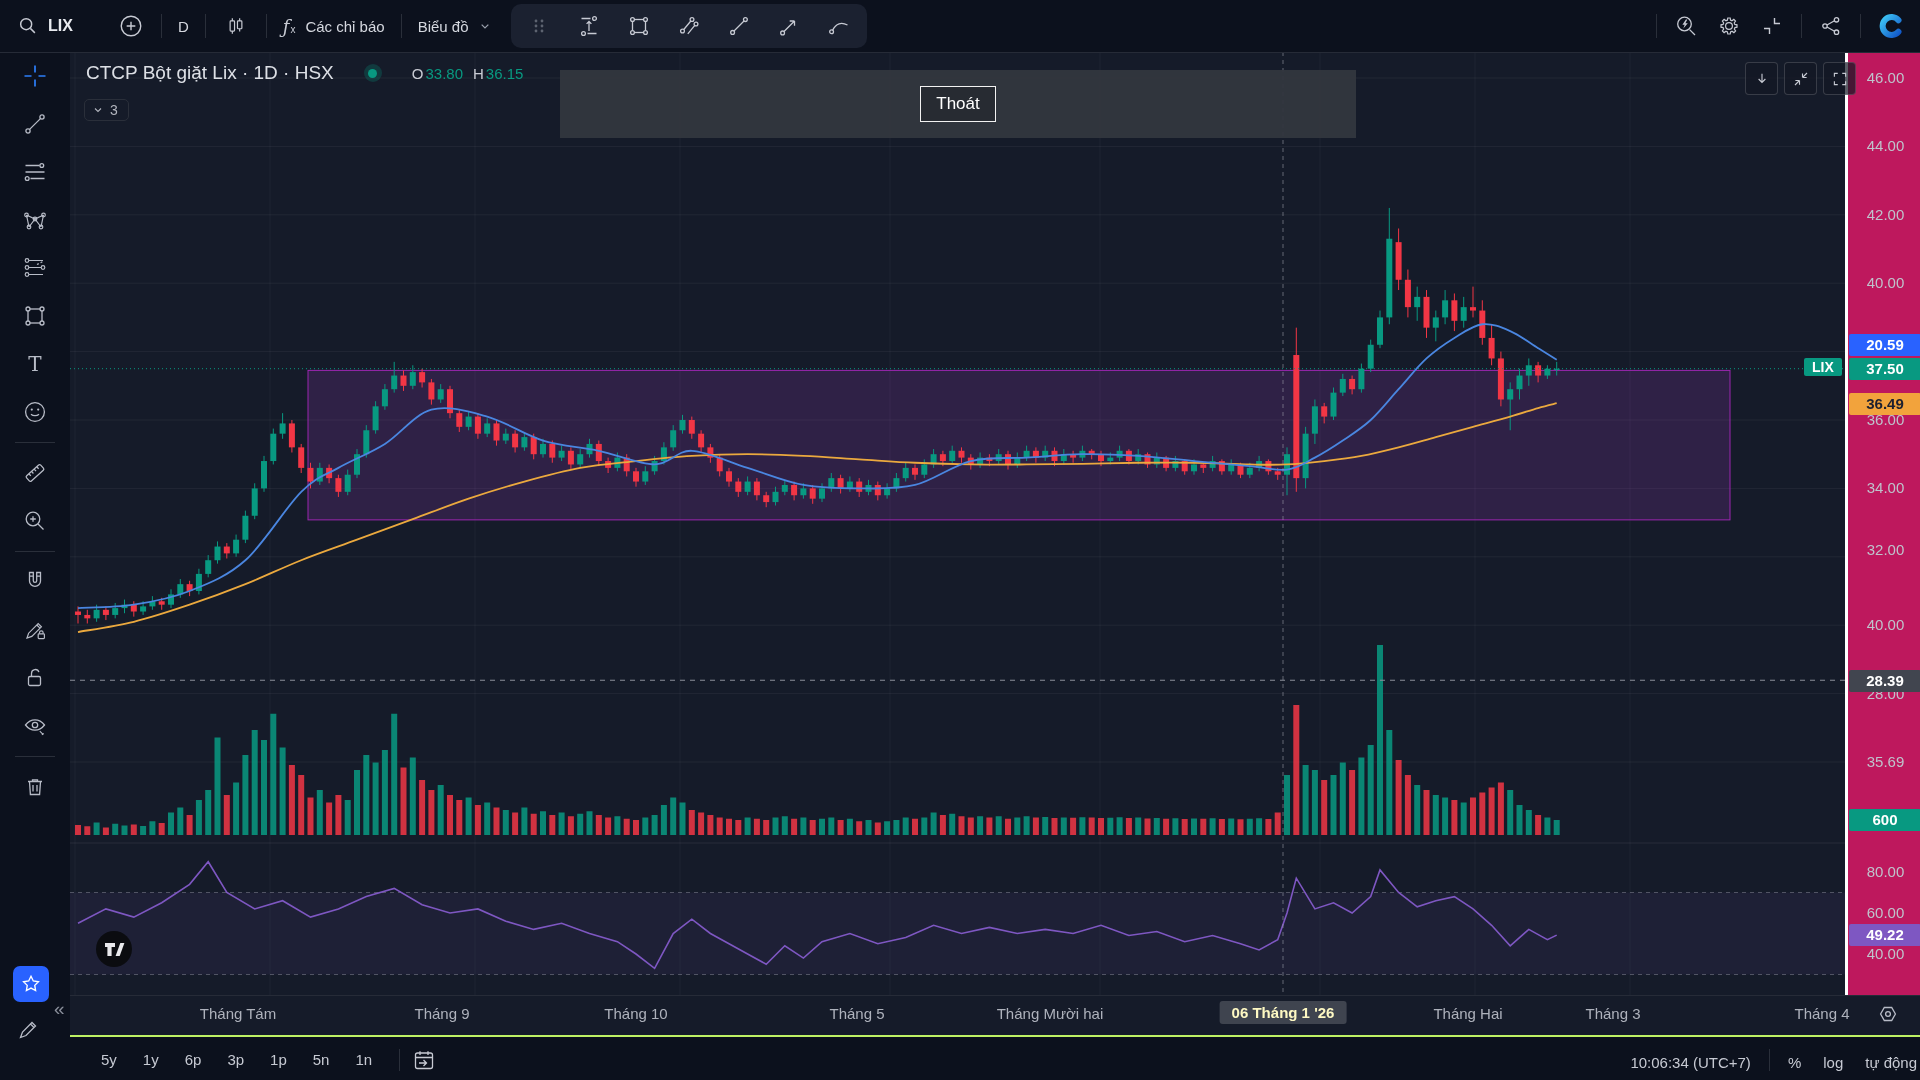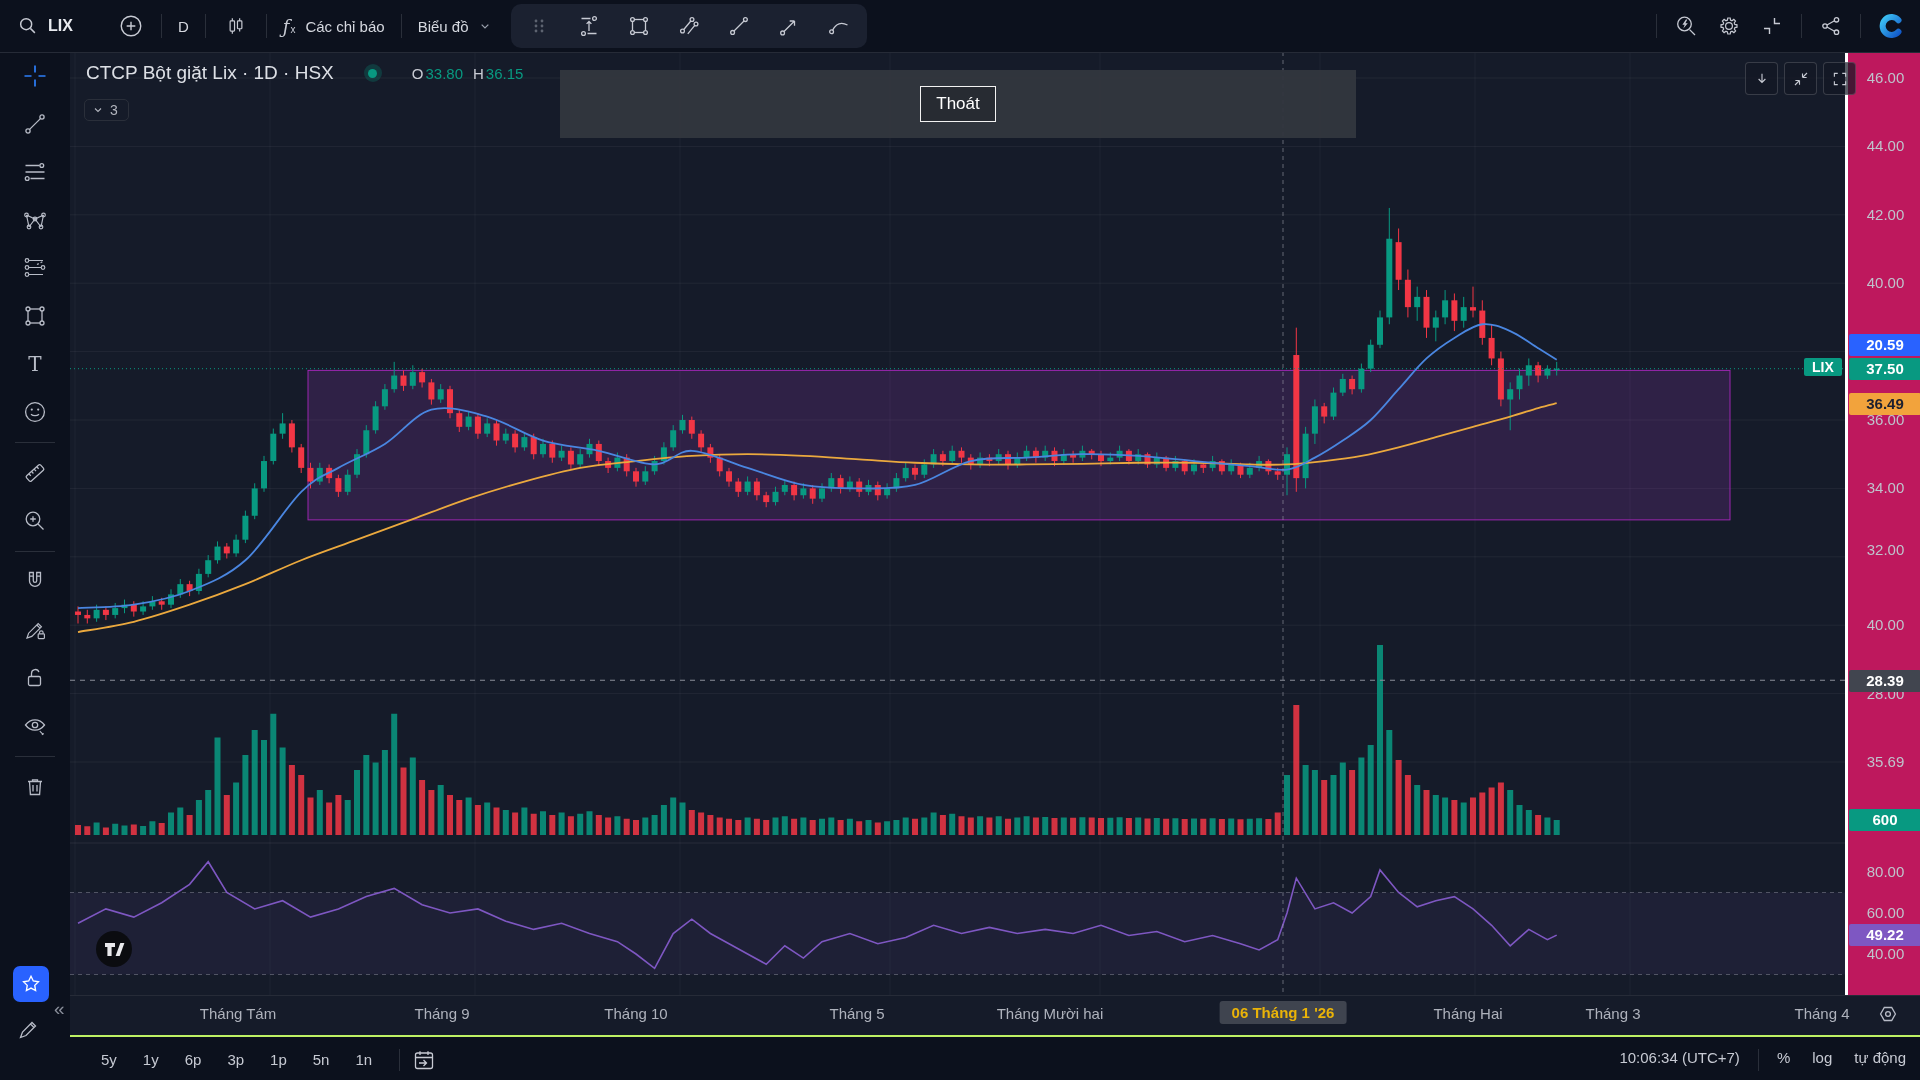--- a/index.html
+++ b/index.html
@@ -56,29 +56,29 @@
   
   #chart-ctl{position:absolute;left:1745px;top:62px;display:flex;gap:6px;z-index:5;}
   .cbtn{width:31px;height:31px;border:1px solid rgba(255,255,255,.16);border-radius:4px;background:rgba(18,23,35,.7);
     display:flex;align-items:center;justify-content:center;color:#c7cad3;cursor:pointer;}
   
   #tv-logo{position:absolute;left:95px;top:930px;z-index:5;cursor:pointer;}
   
   #time-axis{position:absolute;left:70px;top:995px;width:1850px;height:40px;background:#151b29;
     border-top:1px solid #262b37;z-index:6;}
   .tlabel{position:absolute;top:9px;transform:translateX(-50%);font-size:15px;color:#aeb2bc;white-space:nowrap;}
-  .tlabel.sel{background:#3f444f;color:#eab308;font-weight:bold;padding:3px 12px;border-radius:3px;top:5px;}
+  .tlabel.sel{background:#3f444f;color:#fef9c3;font-weight:bold;padding:3px 12px;border-radius:3px;top:5px;}
   #axis-gear{position:absolute;right:20px;top:7px;color:#b8bcc7;cursor:pointer;}
   #collapse-left{position:absolute;left:54px;top:998px;z-index:35;color:#8b909c;font-size:19px;cursor:pointer;}
   
   #bottombar{position:absolute;left:70px;top:1035px;width:1850px;height:45px;background:#0c111d;
     border-top:2px solid #bef264;display:flex;align-items:center;z-index:40;}
   .range-btn{font-size:15px;color:#c7cad3;padding:4px 9px;margin-right:8px;cursor:pointer;border-radius:4px;}
   .bb-div{width:1px;height:22px;background:#2a2f3a;margin:0 10px;}
-  .bb-right{position:absolute;right:0;display:flex;align-items:flex-start;gap:0;padding-right:14px;}
+  .bb-right{position:absolute;right:0;display:flex;align-items:flex-end;gap:0;padding-right:3px;}
   .bb-item{font-size:15px;color:#c7cad3;margin-left:22px;cursor:pointer;}
   .bb-clock{font-size:15px;color:#c7cad3;cursor:pointer;}
 </style>
 </head>
 <body>
 
 <div id="app">
 
   <div id="topbar">
     <div class="tb-left">

